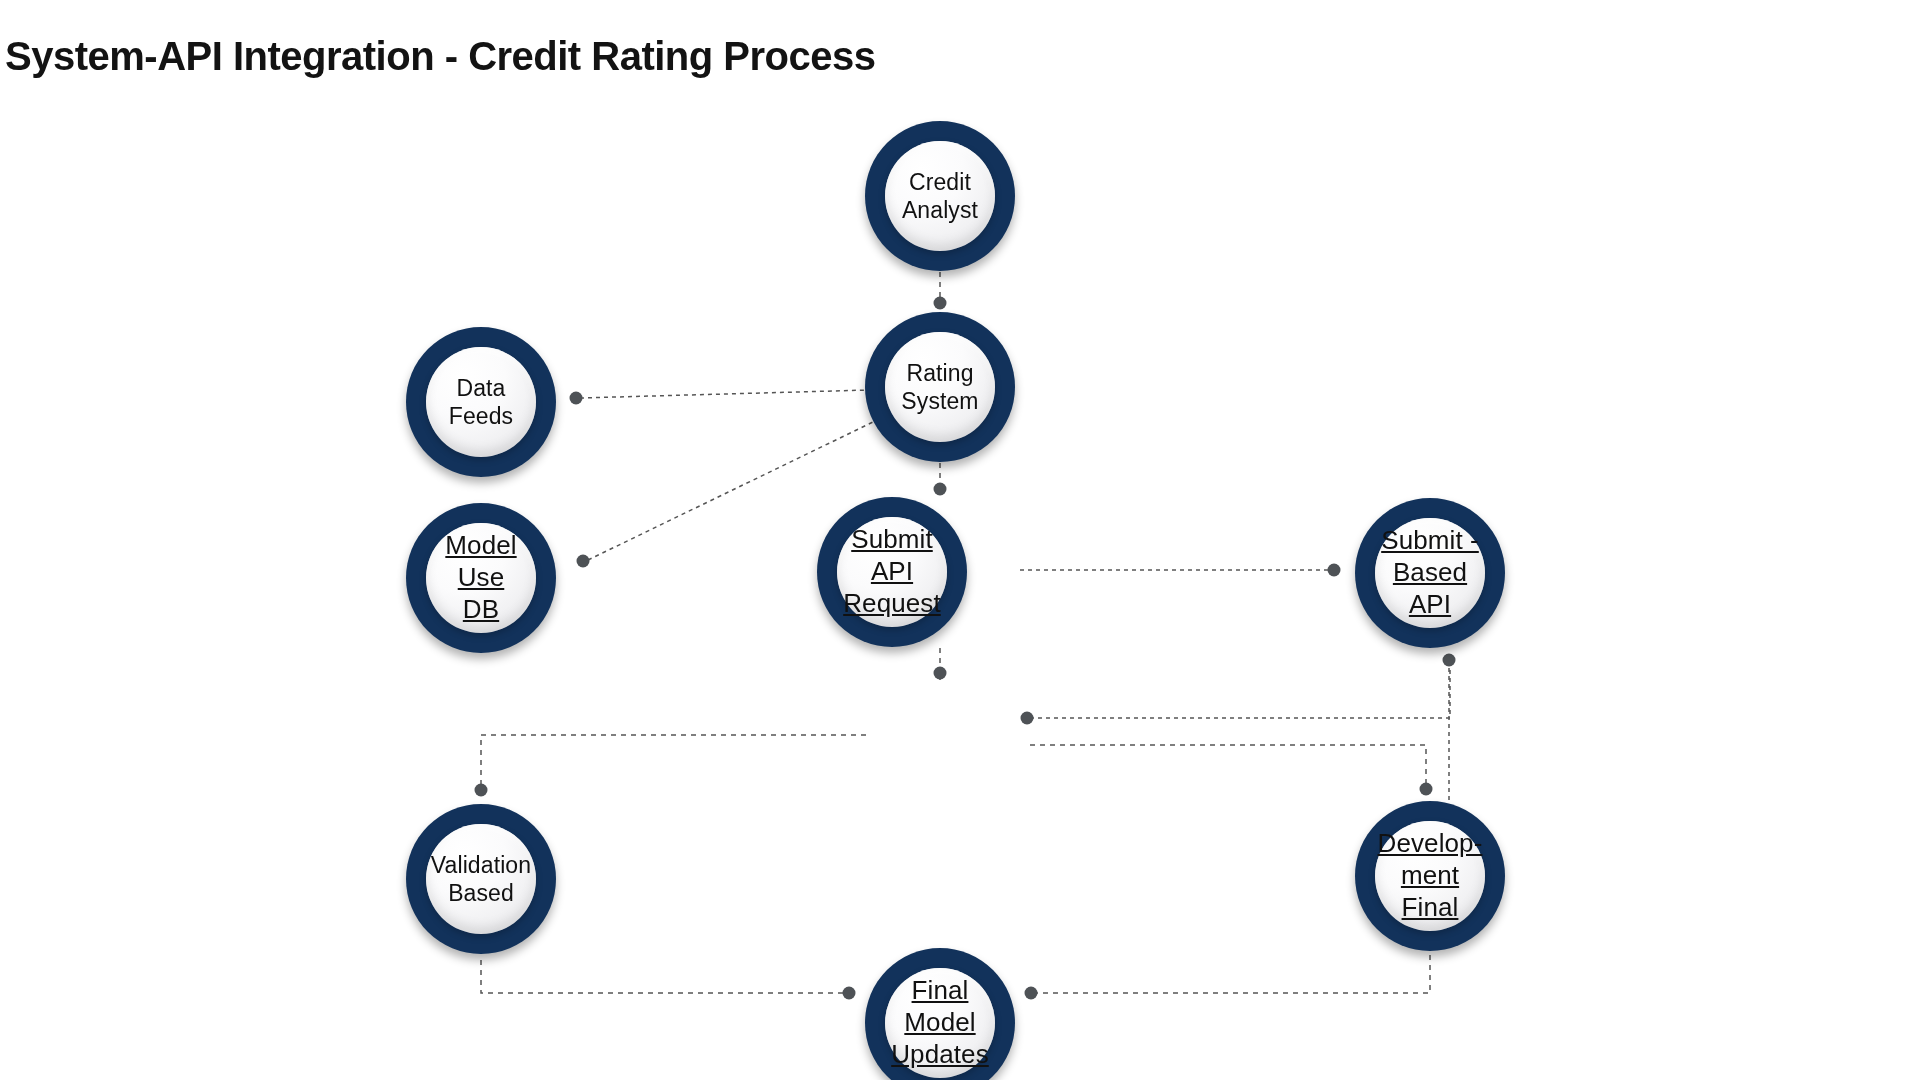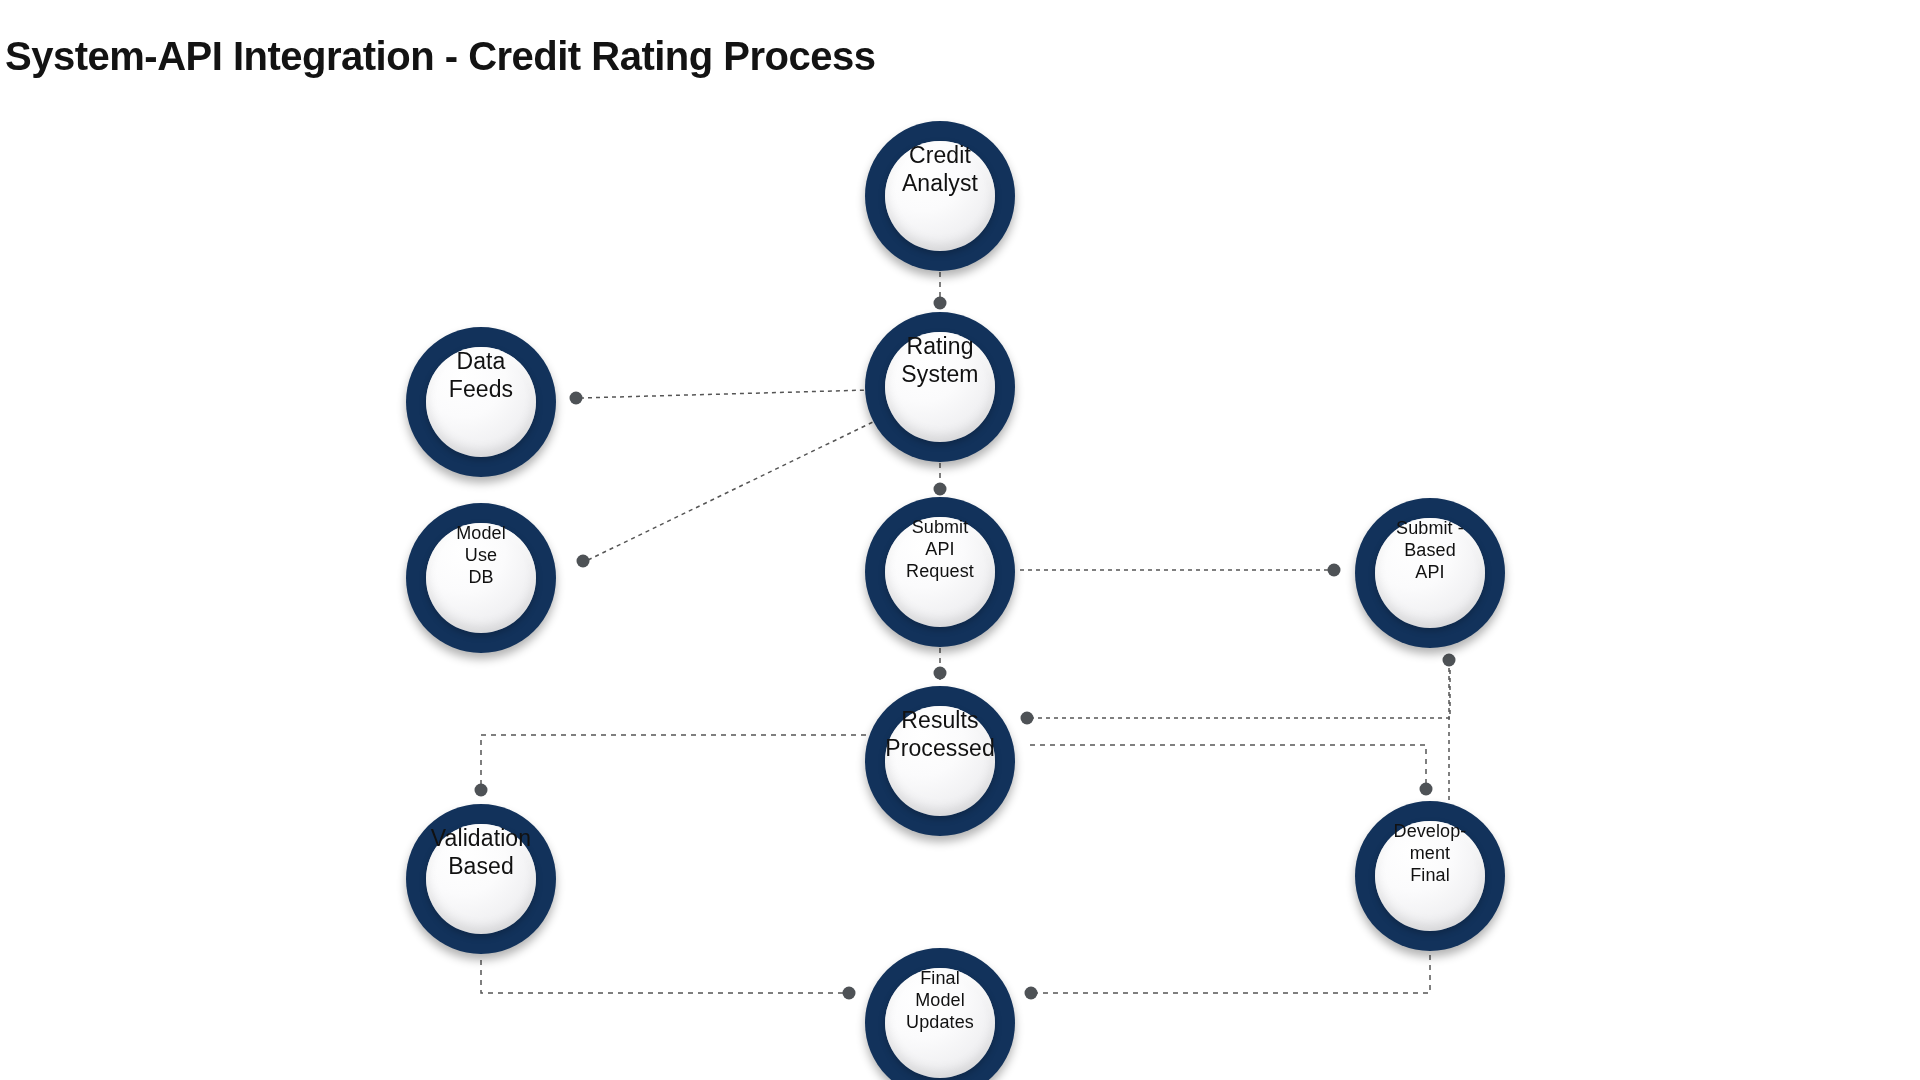--- a/index.html
+++ b/index.html
@@ -70,37 +70,38 @@
     left: 13.2%;
     top: 13.2%;
     width: 73.6%;
     height: 73.6%;
     border-radius: 50%;
     background: radial-gradient(circle at 34% 26%, #ffffff 0%, #fbfbfc 38%, #efeff1 72%, #e2e2e5 100%);
     box-shadow: inset 0 -6px 12px rgba(0,0,0,0.10),
                 inset 0 4px 6px rgba(255,255,255,0.95),
                 0 3px 7px rgba(0,0,0,0.22);
     display: flex;
+    align-items: center;
     justify-content: center;
   }
 
   .node-label {
     position: relative;
     z-index: 2;
     text-align: center;
     color: #111111;
     font-family: "Liberation Sans", sans-serif;
     font-weight: normal;
     line-height: 1.22;
     white-space: pre-line;
     letter-spacing: 0.1px;
   }
 
   .lbl-2 { font-size: 23px; }
-  .lbl-3 { font-size: 18px; }
+  .lbl-3 { font-size: 26px; text-decoration: underline; }
 </style>
 </head>
 <body>
 
 <div id="canvas">
 
   <div id="title">System-API Integration - Credit Rating Process</div>
 
   <svg id="edges" viewBox="0 0 1920 1080" width="1920" height="1080">
     <g stroke="#555555" stroke-width="1.5" fill="none" stroke-dasharray="5,5">
@@ -172,45 +173,38 @@
 
   <div class="node" style="left:406px; top:503px; width:150px; height:150px;">
     <div class="node-ring"></div>
     <div class="node-face">
       <div class="node-label lbl-3">Model
 Use
 DB</div>
     </div>
   </div>
 
-  <div class="node" style="left:865px; top:497px; width:150px; height:150px;">
+  <div class="node" style="left:817px; top:497px; width:150px; height:150px;">
     <div class="node-ring"></div>
     <div class="node-face">
       <div class="node-label lbl-3">Submit
 API
 Request</div>
     </div>
   </div>
 
   <div class="node" style="left:1355px; top:498px; width:150px; height:150px;">
     <div class="node-ring"></div>
     <div class="node-face">
       <div class="node-label lbl-3">Submit -
 Based
 API</div>
     </div>
   </div>
 
-  <div class="node" style="left:865px; top:686px; width:150px; height:150px;">
-    <div class="node-ring"></div>
-    <div class="node-face">
-      <div class="node-label lbl-2">Results
-Processed</div>
-    </div>
-  </div>
 
   <div class="node" style="left:406px; top:804px; width:150px; height:150px;">
     <div class="node-ring"></div>
     <div class="node-face">
       <div class="node-label lbl-2">Validation
 Based</div>
     </div>
   </div>
 
   <div class="node" style="left:1355px; top:801px; width:150px; height:150px;">

